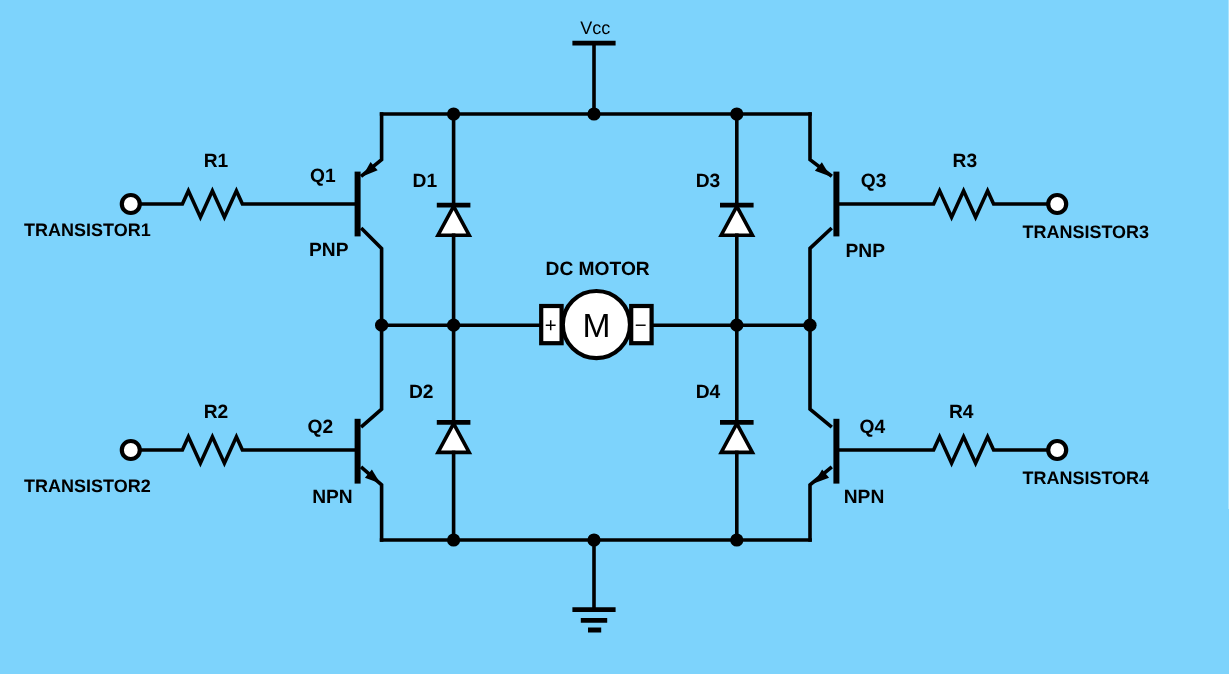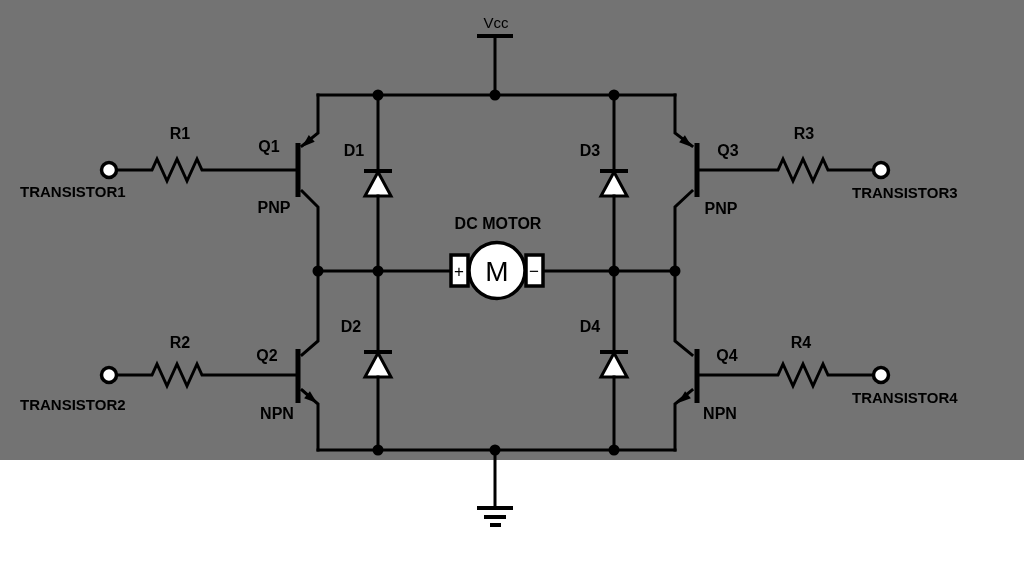--- a/index.html
+++ b/index.html
@@ -7,22 +7,22 @@
     padding: 0;
     background: #ffffff;
     width: 1024px;
     height: 562px;
     overflow: hidden;
     font-family: "Liberation Sans", sans-serif;
   }
   .canvas {
     position: relative;
     width: 1024px;
-    height: 460px;
-    background: #737373;
+    height: 562px;
+    background: #7dd3fc;
   }
   svg { display: block; }
   .wire   { stroke: #000; stroke-width: 3; fill: none; stroke-linecap: square; }
   .thin   { stroke: #000; stroke-width: 3; fill: none; }
   .bar    { stroke: #000; stroke-width: 5; fill: none; stroke-linecap: butt; }
   .dbar   { stroke: #000; stroke-width: 4; fill: none; stroke-linecap: butt; }
   .dot    { fill: #000; stroke: none; }
   .tri    { fill: #ffffff; stroke: #000; stroke-width: 3; stroke-linejoin: miter; }
   .arrow  { fill: #000; stroke: none; }
   .node   { fill: #ffffff; stroke: #000; stroke-width: 3.5; }

